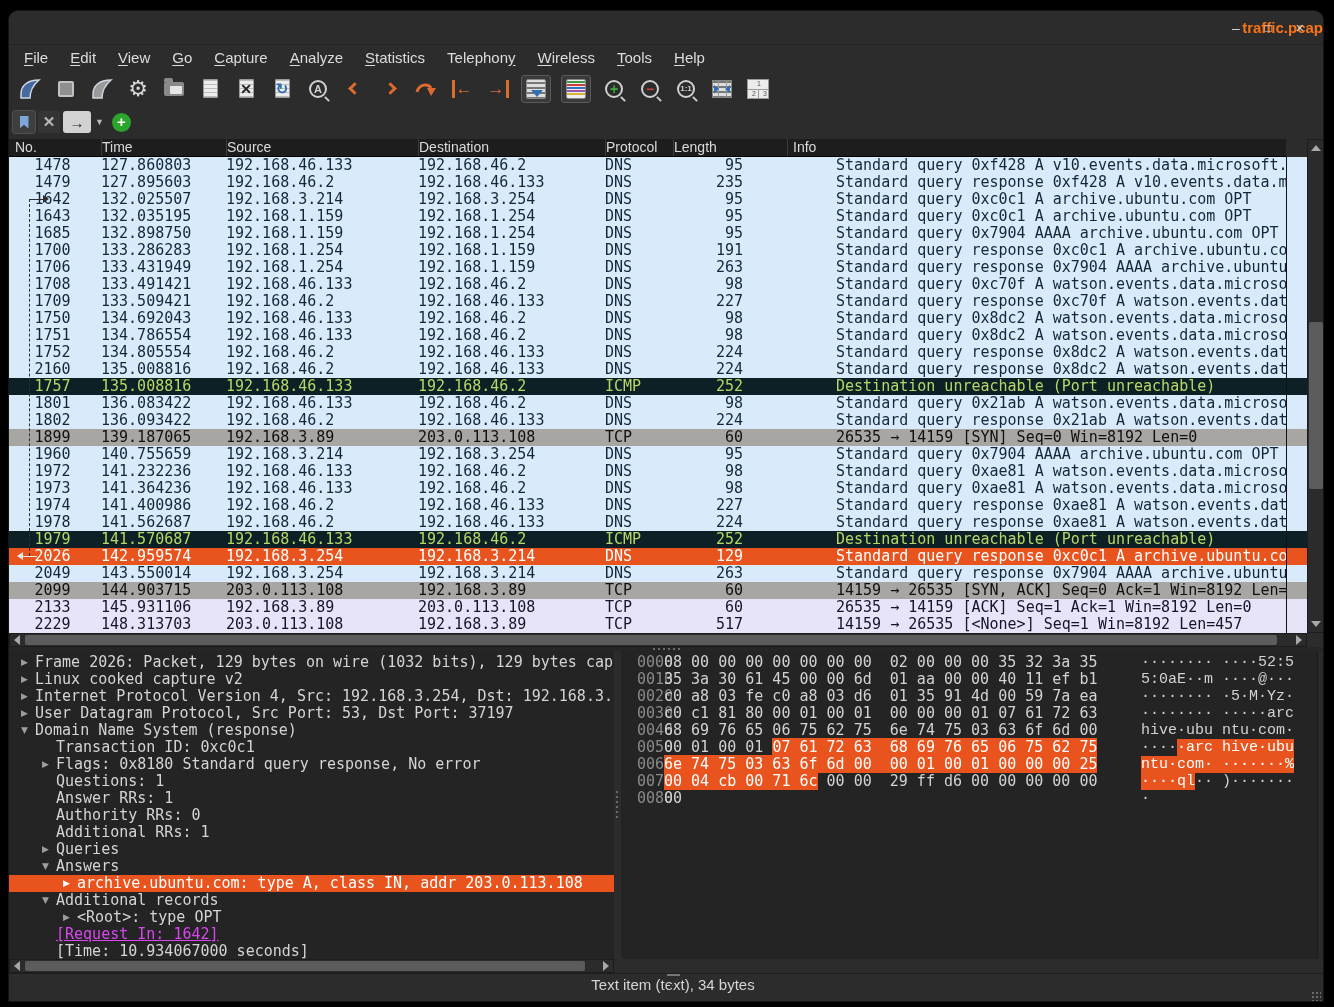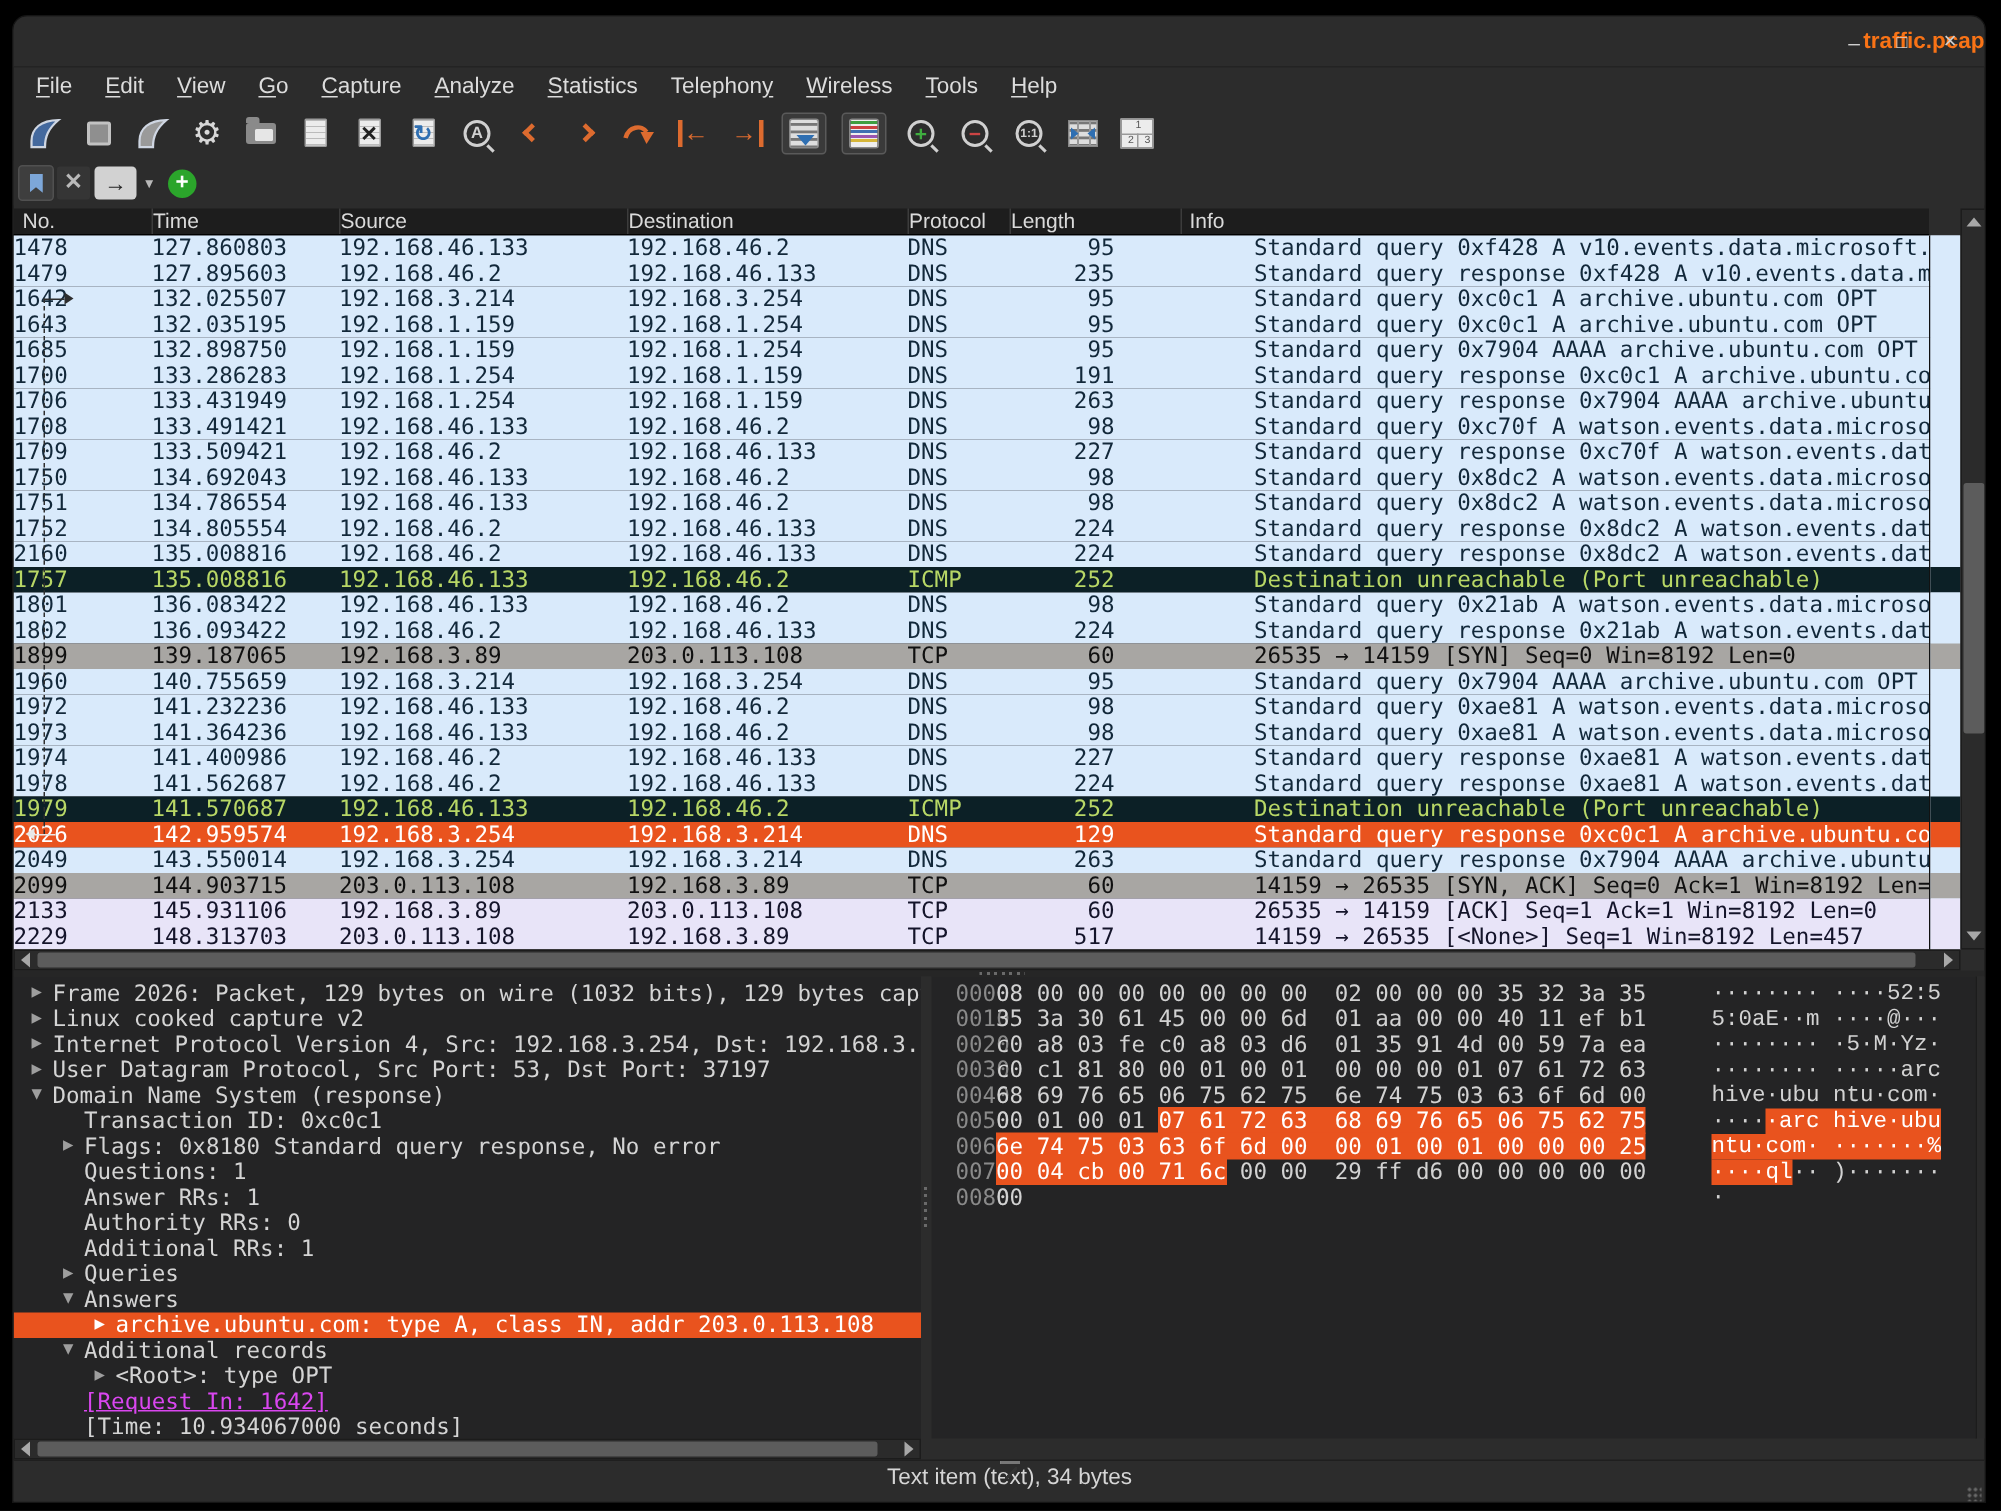--- a/index.html
+++ b/index.html
@@ -70,21 +70,21 @@
   
   .plist-header{position:absolute;left:0;top:128px;width:1277px;height:18px;background:#1d1d1d;
     display:grid;grid-template-columns:92px 125px 192px 187px 68px 114px 1fr;color:#dadada;font-size:14px;border-bottom:1px solid #000;}
   .hcell{line-height:17px;padding-left:0;border-left:1px solid #3c3c3c;overflow:hidden;white-space:nowrap;}
   .hcell:first-child{border-left:none;padding-left:6px;}
   .hcell.info{padding-left:5px;}
   .rows{position:absolute;left:0;top:146px;width:1277px;height:476px;background:#151515;}
   .prow{height:17px;display:grid;grid-template-columns:92px 125px 192px 187px 68px 114px 1fr;
     font-family:"DejaVu Sans Mono",monospace;font-size:15px;line-height:17px;white-space:nowrap;}
   .prow span{overflow:hidden;}
-  .c-no{text-align:left;padding-right:5px;}
+  .c-no{text-align:center;padding-right:5px;}
   .c-len{text-align:right;padding-right:44px;}
   .c-info{padding-left:49px;}
   .prow.dns{background:#d9eafb;color:#12283a;}
   .prow.icmp{background:#0c2026;color:#b8d766;}
   .prow.gray{background:#a8a6a3;color:#101010;}
   .prow.tcp{background:#e8e4f8;color:#14142a;}
   .prow.selected{background:#e9531e;color:#ffffff;}
   .marker-v{position:absolute;width:0;border-left:1px dashed #2e2e2e;left:20px;}
   .marker-h{position:absolute;height:0;border-top:1px solid #2e2e2e;}
   .arrowhead{position:absolute;width:0;height:0;border-top:4px solid transparent;border-bottom:4px solid transparent;}

